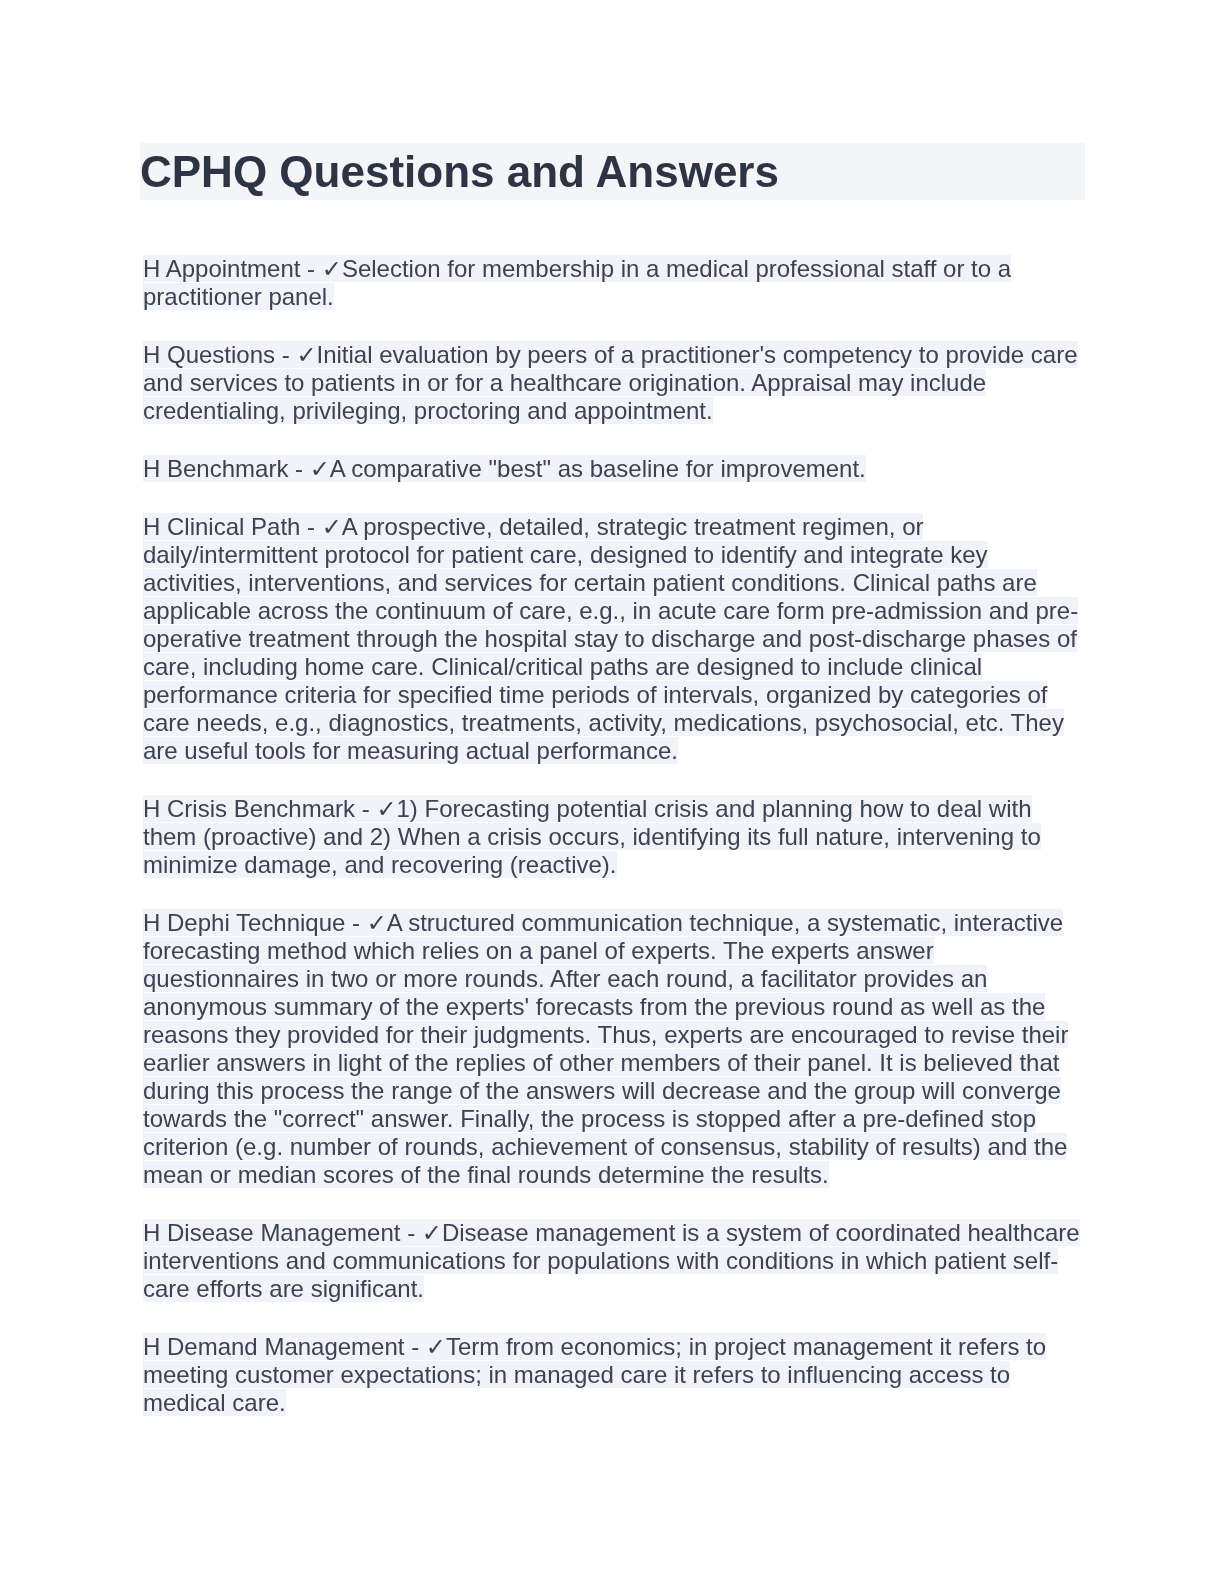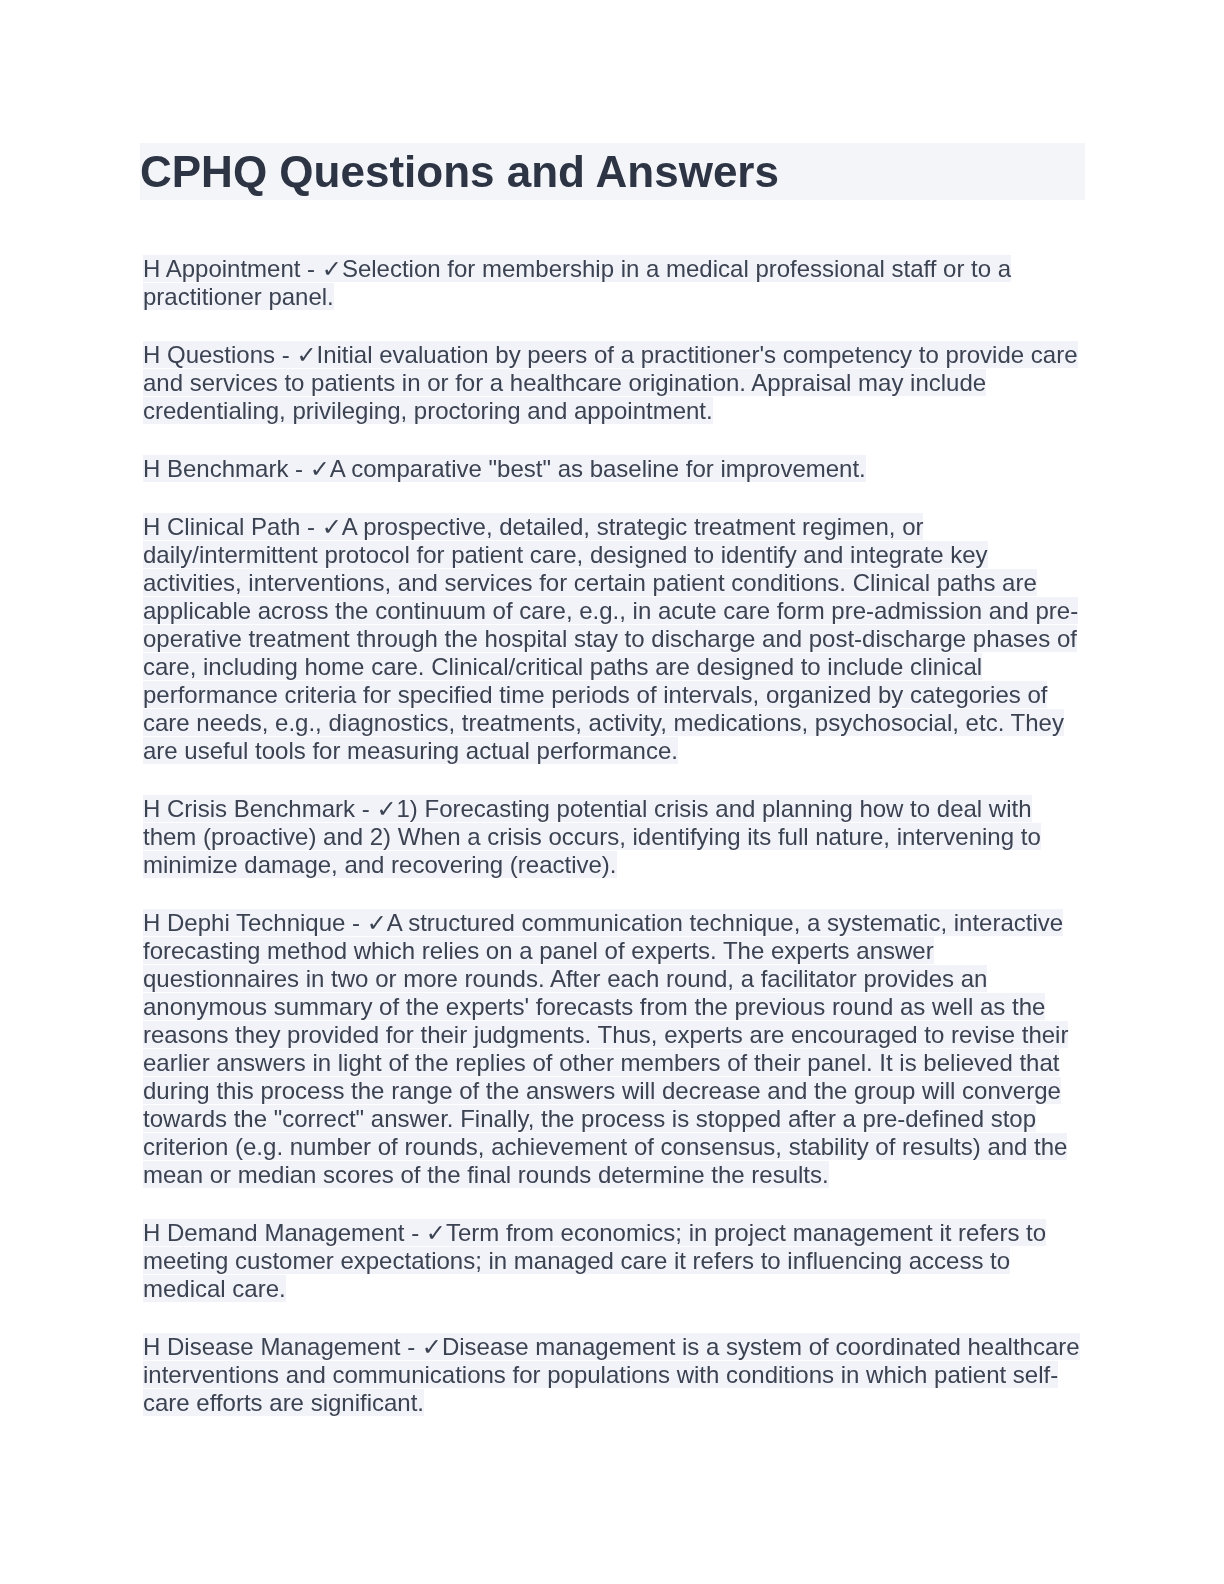--- a/index.html
+++ b/index.html
@@ -67,18 +67,18 @@
     <p class="qa"><span class="hl"><span>H Questions - </span><span class="check">✓</span><span>Initial evaluation by peers of a practitioner's competency to provide care and services to patients in or for a healthcare origination. Appraisal may include credentialing, privileging, proctoring and appointment.</span></span></p>
 
     <p class="qa"><span class="hl"><span>H Benchmark - </span><span class="check">✓</span><span>A comparative "best" as baseline for improvement.</span></span></p>
 
     <p class="qa"><span class="hl"><span>H Clinical Path - </span><span class="check">✓</span><span>A prospective, detailed, strategic treatment regimen, or daily/intermittent protocol for patient care, designed to identify and integrate key activities, interventions, and services for certain patient conditions. Clinical paths are applicable across the continuum of care, e.g., in acute care form pre-admission and pre-operative treatment through the hospital stay to discharge and post-discharge phases of care, including home care. Clinical/critical paths are designed to include clinical performance criteria for specified time periods of intervals, organized by categories of care needs, e.g., diagnostics, treatments, activity, medications, psychosocial, etc. They are useful tools for measuring actual performance.</span></span></p>
 
     <p class="qa"><span class="hl"><span>H Crisis Benchmark - </span><span class="check">✓</span><span>1) Forecasting potential crisis and planning how to deal with them (proactive) and 2) When a crisis occurs, identifying its full nature, intervening to minimize damage, and recovering (reactive).</span></span></p>
 
     <p class="qa"><span class="hl"><span>H Dephi Technique - </span><span class="check">✓</span><span>A structured communication technique, a systematic, interactive forecasting method which relies on a panel of experts. The experts answer questionnaires in two or more rounds. After each round, a facilitator provides an anonymous summary of the experts' forecasts from the previous round as well as the reasons they provided for their judgments. Thus, experts are encouraged to revise their earlier answers in light of the replies of other members of their panel. It is believed that during this process the range of the answers will decrease and the group will converge towards the "correct" answer. Finally, the process is stopped after a pre-defined stop criterion (e.g. number of rounds, achievement of consensus, stability of results) and the mean or median scores of the final rounds determine the results.</span></span></p>
 
+    <p class="qa"><span class="hl"><span>H Disease Management - </span><span class="check">✓</span><span>Disease management is a system of coordinated healthcare interventions and communications for populations with conditions in which patient self-care efforts are significant.</span></span></p>
+
     <p class="qa"><span class="hl"><span>H Demand Management - </span><span class="check">✓</span><span>Term from economics; in project management it refers to meeting customer expectations; in managed care it refers to influencing access to medical care.</span></span></p>
-
-    <p class="qa"><span class="hl"><span>H Disease Management - </span><span class="check">✓</span><span>Disease management is a system of coordinated healthcare interventions and communications for populations with conditions in which patient self-care efforts are significant.</span></span></p>
 
   </main>
 </div>
 
 </body></html>

